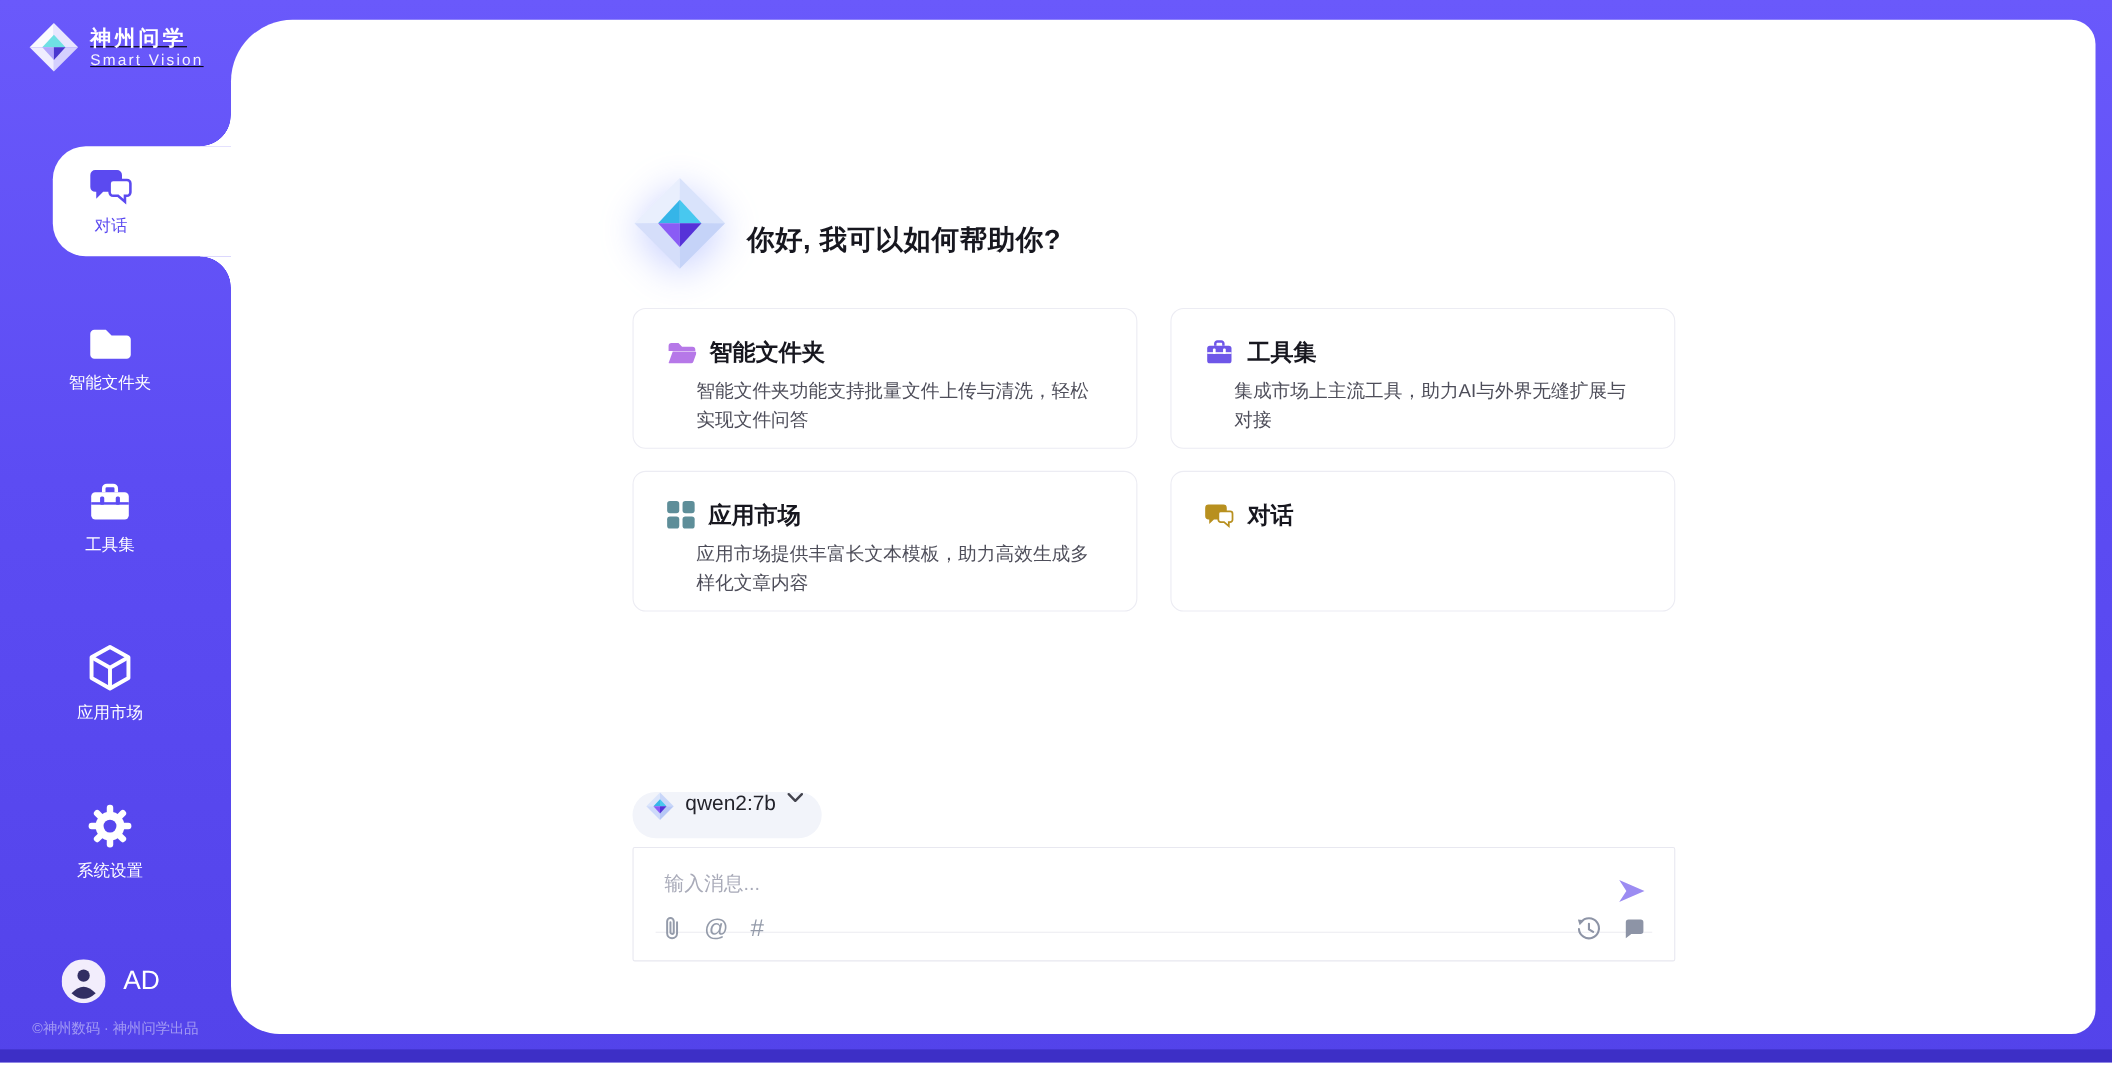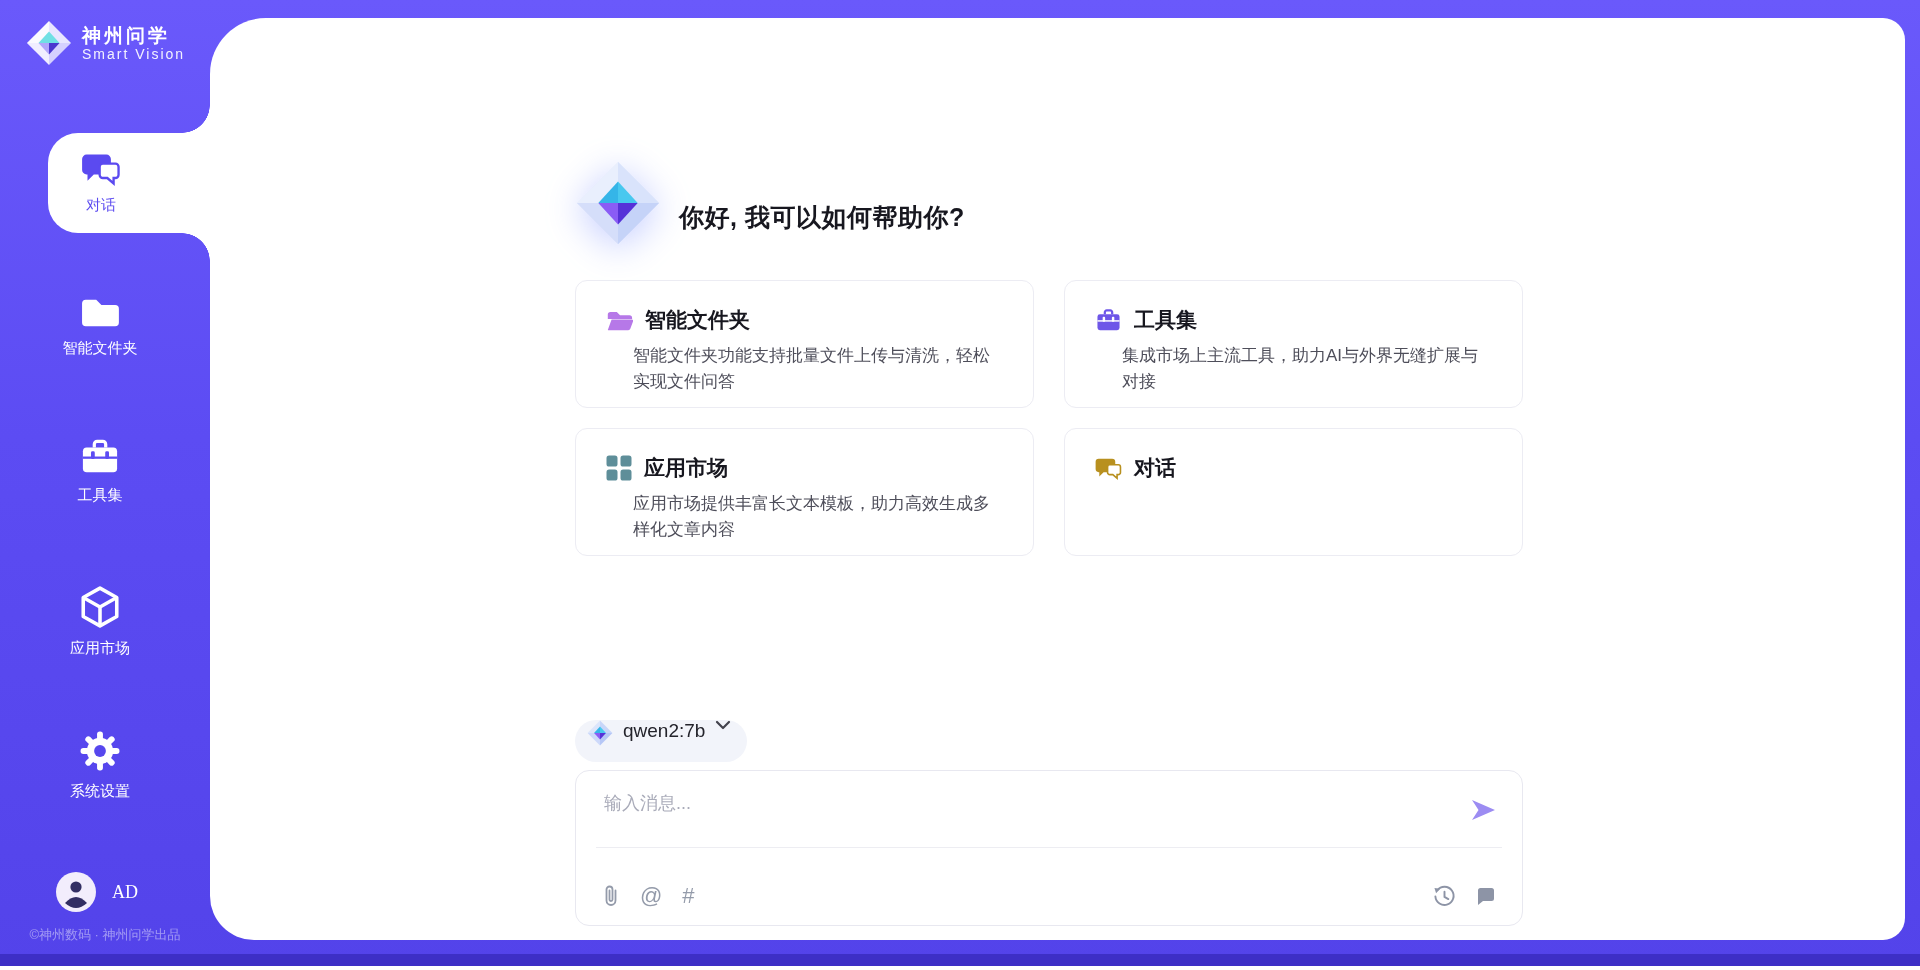--- a/index.html
+++ b/index.html
@@ -7,53 +7,53 @@
   .stage{position:relative;width:1920px;height:970px;overflow:hidden;
     background:linear-gradient(180deg,#6a59fb 0%,#5c4cf3 45%,#5343ea 100%);}
   
   .bottom-dark{position:absolute;left:0;bottom:4px;width:100%;height:12px;background:#3d2fc6;}
   .bottom-white{position:absolute;left:0;bottom:0;width:100%;height:4px;background:#ffffff;}
   
   .main{position:absolute;left:210px;top:18px;width:1695px;height:922px;background:#ffffff;
     border-radius:56px 22px 22px 44px;}
   
   .sidebar{position:absolute;left:0;top:0;width:210px;height:970px;}
-  .logo-row{position:absolute;left:26px;top:20px;display:flex;align-items:center;gap:10px;}
+  .logo-row{position:absolute;left:26px;top:20px;display:flex;align-items:center;gap:10px;text-decoration:underline;}
   .logo-txt{display:flex;flex-direction:column;color:#fff;}
   .logo-name{font-size:19px;font-weight:bold;letter-spacing:3px;line-height:22px;}
   .logo-tag{font-size:14px;letter-spacing:2px;opacity:.92;line-height:14px;}
   .nav-item{position:absolute;left:0;width:200px;display:flex;flex-direction:column;align-items:center;
     gap:10px;color:#fff;font-size:15px;cursor:pointer;}
   .nav-tab{position:absolute;left:48px;top:133px;width:162px;height:100px;background:#fff;
     border-radius:30px 0 0 30px;display:flex;flex-direction:column;align-items:center;justify-content:center;
     gap:9px;padding-right:56px;box-sizing:border-box;color:#5b4af0;font-size:15px;cursor:pointer;}
   .nav-tab::before{content:'';position:absolute;right:0;top:-28px;width:28px;height:28px;
     background:radial-gradient(circle at 0 0,rgba(0,0,0,0) 27.5px,#fff 28px);}
   .nav-tab::after{content:'';position:absolute;right:0;bottom:-28px;width:28px;height:28px;
     background:radial-gradient(circle at 0 100%,rgba(0,0,0,0) 27.5px,#fff 28px);}
   .user-row{position:absolute;left:56px;top:872px;display:flex;align-items:center;gap:16px;cursor:pointer;}
-  .user-name{color:#fff;font-size:18px;font-weight:500;font-family:Liberation Serif, serif;}
+  .user-name{color:#fff;font-size:24px;font-weight:500;}
   .side-footer{position:absolute;left:0;top:926px;width:210px;text-align:center;
     color:rgba(255,255,255,.45);font-size:13px;}
   
   .col{position:relative;width:948px;margin-left:365px;}
   .greeting{display:flex;align-items:center;gap:18px;padding-top:142px;}
   .greet-logo{filter:drop-shadow(0 6px 18px rgba(125,145,255,.45));}
   .greet-text{font-size:25px;font-weight:bold;color:#17171f;letter-spacing:.5px;margin-top:28px;}
   .cards{margin-top:34px;display:grid;grid-template-columns:1fr 1fr;gap:20px 30px;}
   .card{height:128px;box-sizing:border-box;border:1px solid #ececf3;border-radius:12px;background:#fff;
     padding:25px 28px 0 30px;cursor:pointer;}
   .card-head{display:flex;align-items:center;gap:12px;}
   .card-title{font-size:21px;font-weight:bold;color:#17171f;}
   .card-desc{margin:9px 0 0 27px;font-size:17px;line-height:26px;color:#4e4e5a;}
   .pill{margin-top:164px;display:inline-flex;align-items:flex-start;gap:10px;height:42px;
     padding:0 16px 0 12px;background:#f2f4fa;border-radius:21px;cursor:pointer;}
   .pill-name{font-size:19px;color:#23232b;}
-  .composer{position:relative;margin-top:8px;width:948px;height:156px;box-sizing:border-box;
-    border:1.5px solid #e8e8f0;border-radius:14px;background:#fff;}
+  .composer{position:relative;margin-top:8px;width:948px;height:104px;box-sizing:border-box;
+    border:1.5px solid #e8e8f0;border-radius:2px;background:#fff;}
   .composer textarea{position:absolute;left:26px;top:18px;width:840px;height:52px;border:none;outline:none;
     resize:none;font-family:inherit;font-size:18px;color:#2a2a33;background:transparent;}
   .composer textarea::placeholder{color:#a9abb9;}
   .send-btn{position:absolute;right:24px;top:24px;width:30px;height:30px;cursor:pointer;}
   .comp-divider{position:absolute;left:20px;right:20px;top:76px;height:1px;background:#ededf2;}
   .comp-toolbar{position:absolute;left:26px;right:26px;bottom:0;height:58px;display:flex;
     align-items:center;justify-content:space-between;}
   .tool-left,.tool-right{display:flex;align-items:center;gap:20px;}
   .tool-glyph{font-size:22px;color:#949baa;line-height:22px;cursor:pointer;}
   .icon-btn{cursor:pointer;display:flex;align-items:center;}

